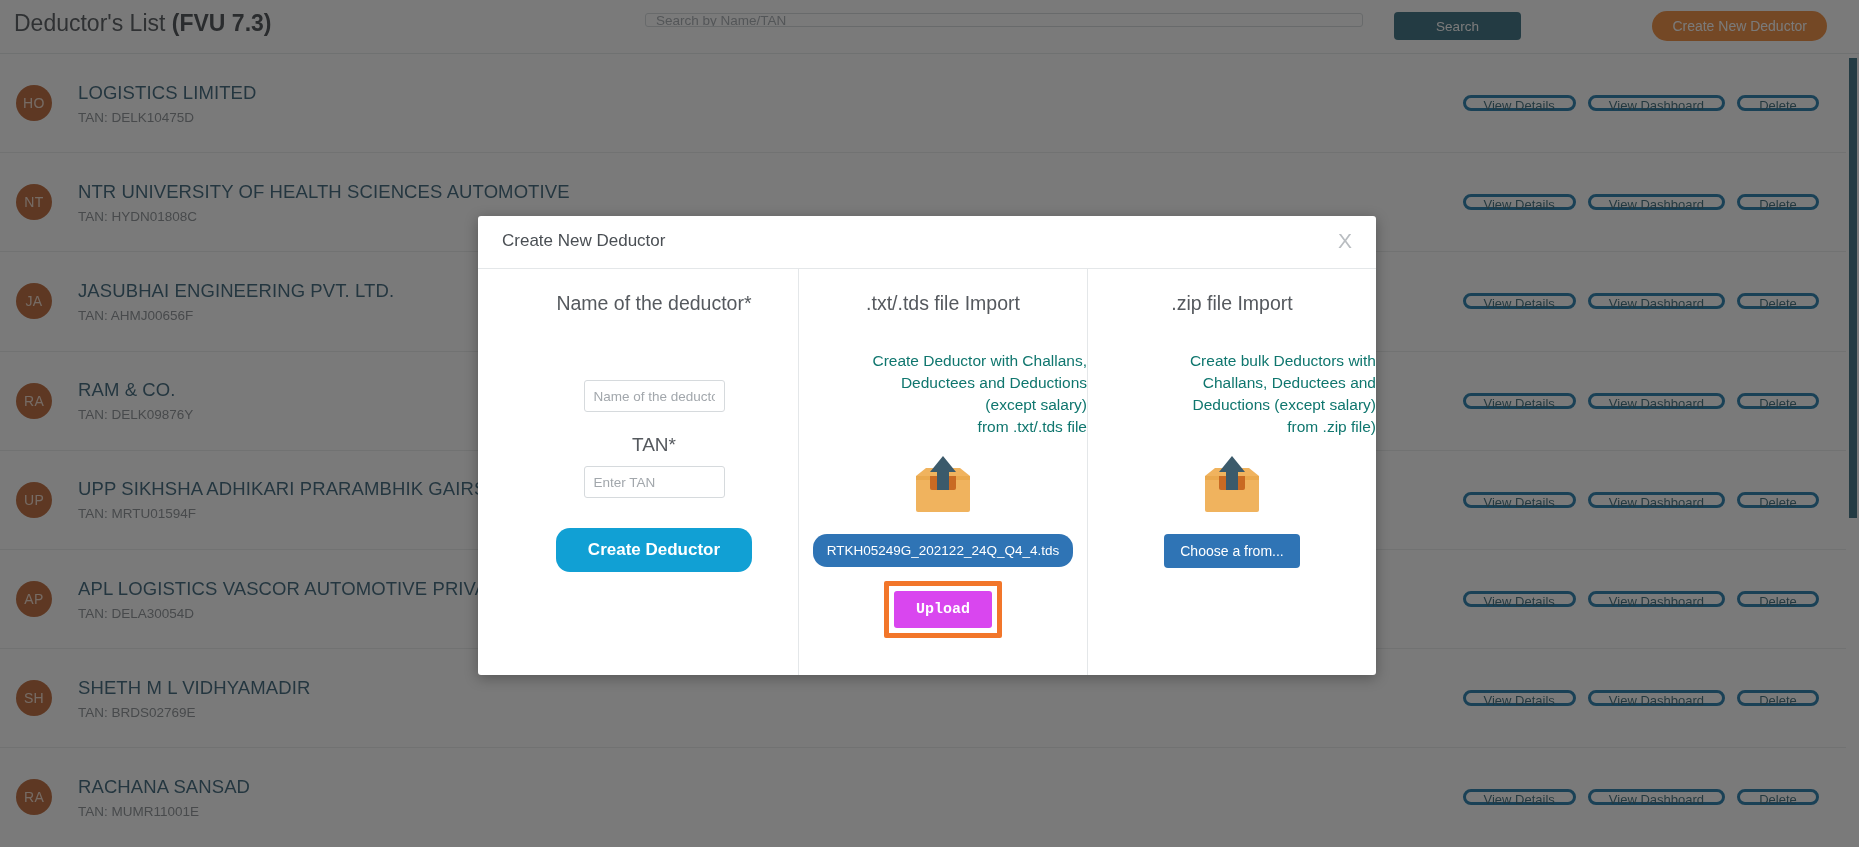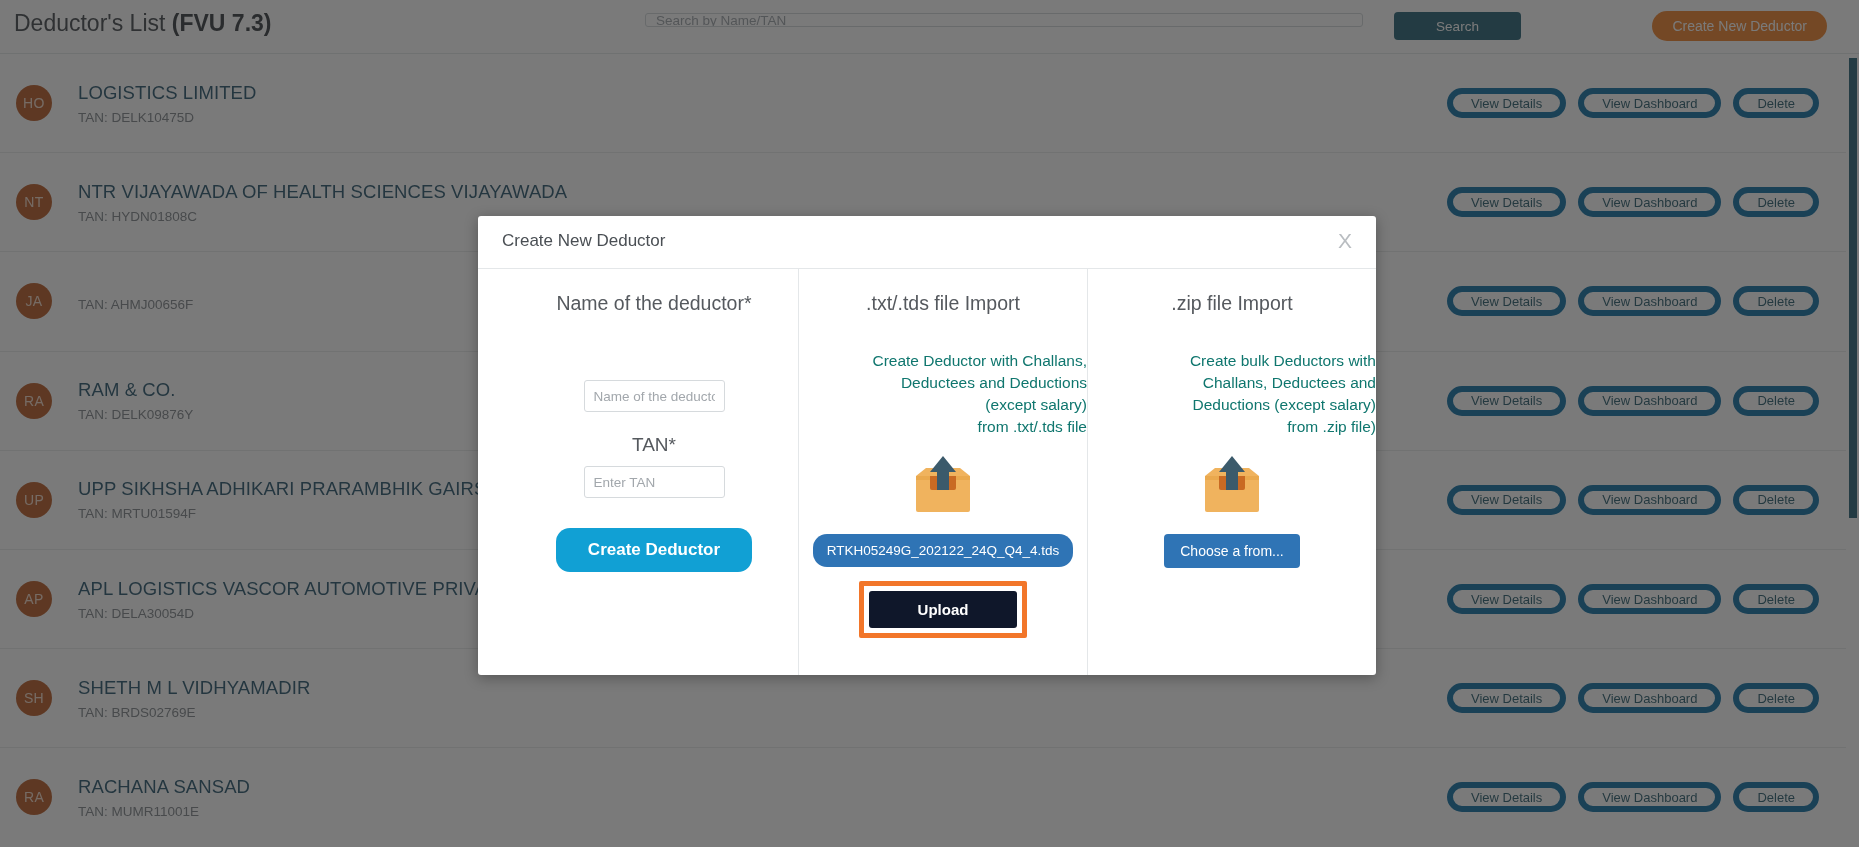--- a/index.html
+++ b/index.html
@@ -139,25 +139,25 @@
   }
   .row-actions {
     position: absolute;
     right: 40px;
     top: 50%;
     transform: translateY(-50%);
     display: flex;
     gap: 12px;
   }
   .pill-btn {
-    border: 6px solid #0369a1;
+    border: 3px solid #0369a1;
     color: #1f5466;
     background: transparent;
     border-radius: 16px;
-    height: 30px;
+    height: 16px;
     font-size: 13px;
     padding: 0 18px;
     cursor: pointer;
     font-family: "Liberation Sans", sans-serif;
     white-space: nowrap;
   }
   .pill-btn.w-details { min-width: 106px; }
   .pill-btn.w-dash { min-width: 128px; }
   .pill-btn.w-del { min-width: 82px; }
 
@@ -319,30 +319,30 @@
   .upload-btn-highlight {
     display: inline-block;
     margin-top: 14px;
     border: 5px solid #f2762a;
     background: #ffffff;
     padding: 5px;
     border-radius: 2px;
   }
   .btn-upload {
     display: block;
-    width: 148px;
+    width: 98px;
     height: 37px;
-    background: #0f172a;
+    background: #d946ef;
     color: #ffffff;
     border: none;
     border-radius: 3px;
     font-size: 15px;
     font-weight: 700;
     cursor: pointer;
-    font-family: Liberation Sans, sans-serif;
+    font-family: Liberation Mono, monospace;
   }
 
   .btn-choose {
     display: inline-block;
     margin-top: 18px;
     background: #2f74b5;
     color: #ffffff;
     border: none;
     border-radius: 4px;
     padding: 9px 16px;
@@ -375,32 +375,33 @@
         </div>
         <div class="row-actions">
           <button class="pill-btn w-details">View Details</button>
           <button class="pill-btn w-dash">View Dashboard</button>
           <button class="pill-btn w-del">Delete</button>
         </div>
       </div>
       <div class="deductor-row">
         <div class="avatar">NT</div>
         <div class="row-text">
-          <div class="row-name">NTR VIJAYAWADA OF HEALTH SCIENCES VIJAYAWADA</div>
+          <div class="row-name">NTR UNIVERSITY OF HEALTH SCIENCES AUTOMOTIVE</div>
           <div class="row-tan">TAN: HYDN01808C</div>
         </div>
         <div class="row-actions">
           <button class="pill-btn w-details">View Details</button>
           <button class="pill-btn w-dash">View Dashboard</button>
           <button class="pill-btn w-del">Delete</button>
         </div>
       </div>
       <div class="deductor-row">
         <div class="avatar">JA</div>
         <div class="row-text">
+          <div class="row-name">JASUBHAI ENGINEERING PVT. LTD.</div>
           <div class="row-tan">TAN: AHMJ00656F</div>
         </div>
         <div class="row-actions">
           <button class="pill-btn w-details">View Details</button>
           <button class="pill-btn w-dash">View Dashboard</button>
           <button class="pill-btn w-del">Delete</button>
         </div>
       </div>
       <div class="deductor-row">
         <div class="avatar">RA</div>

